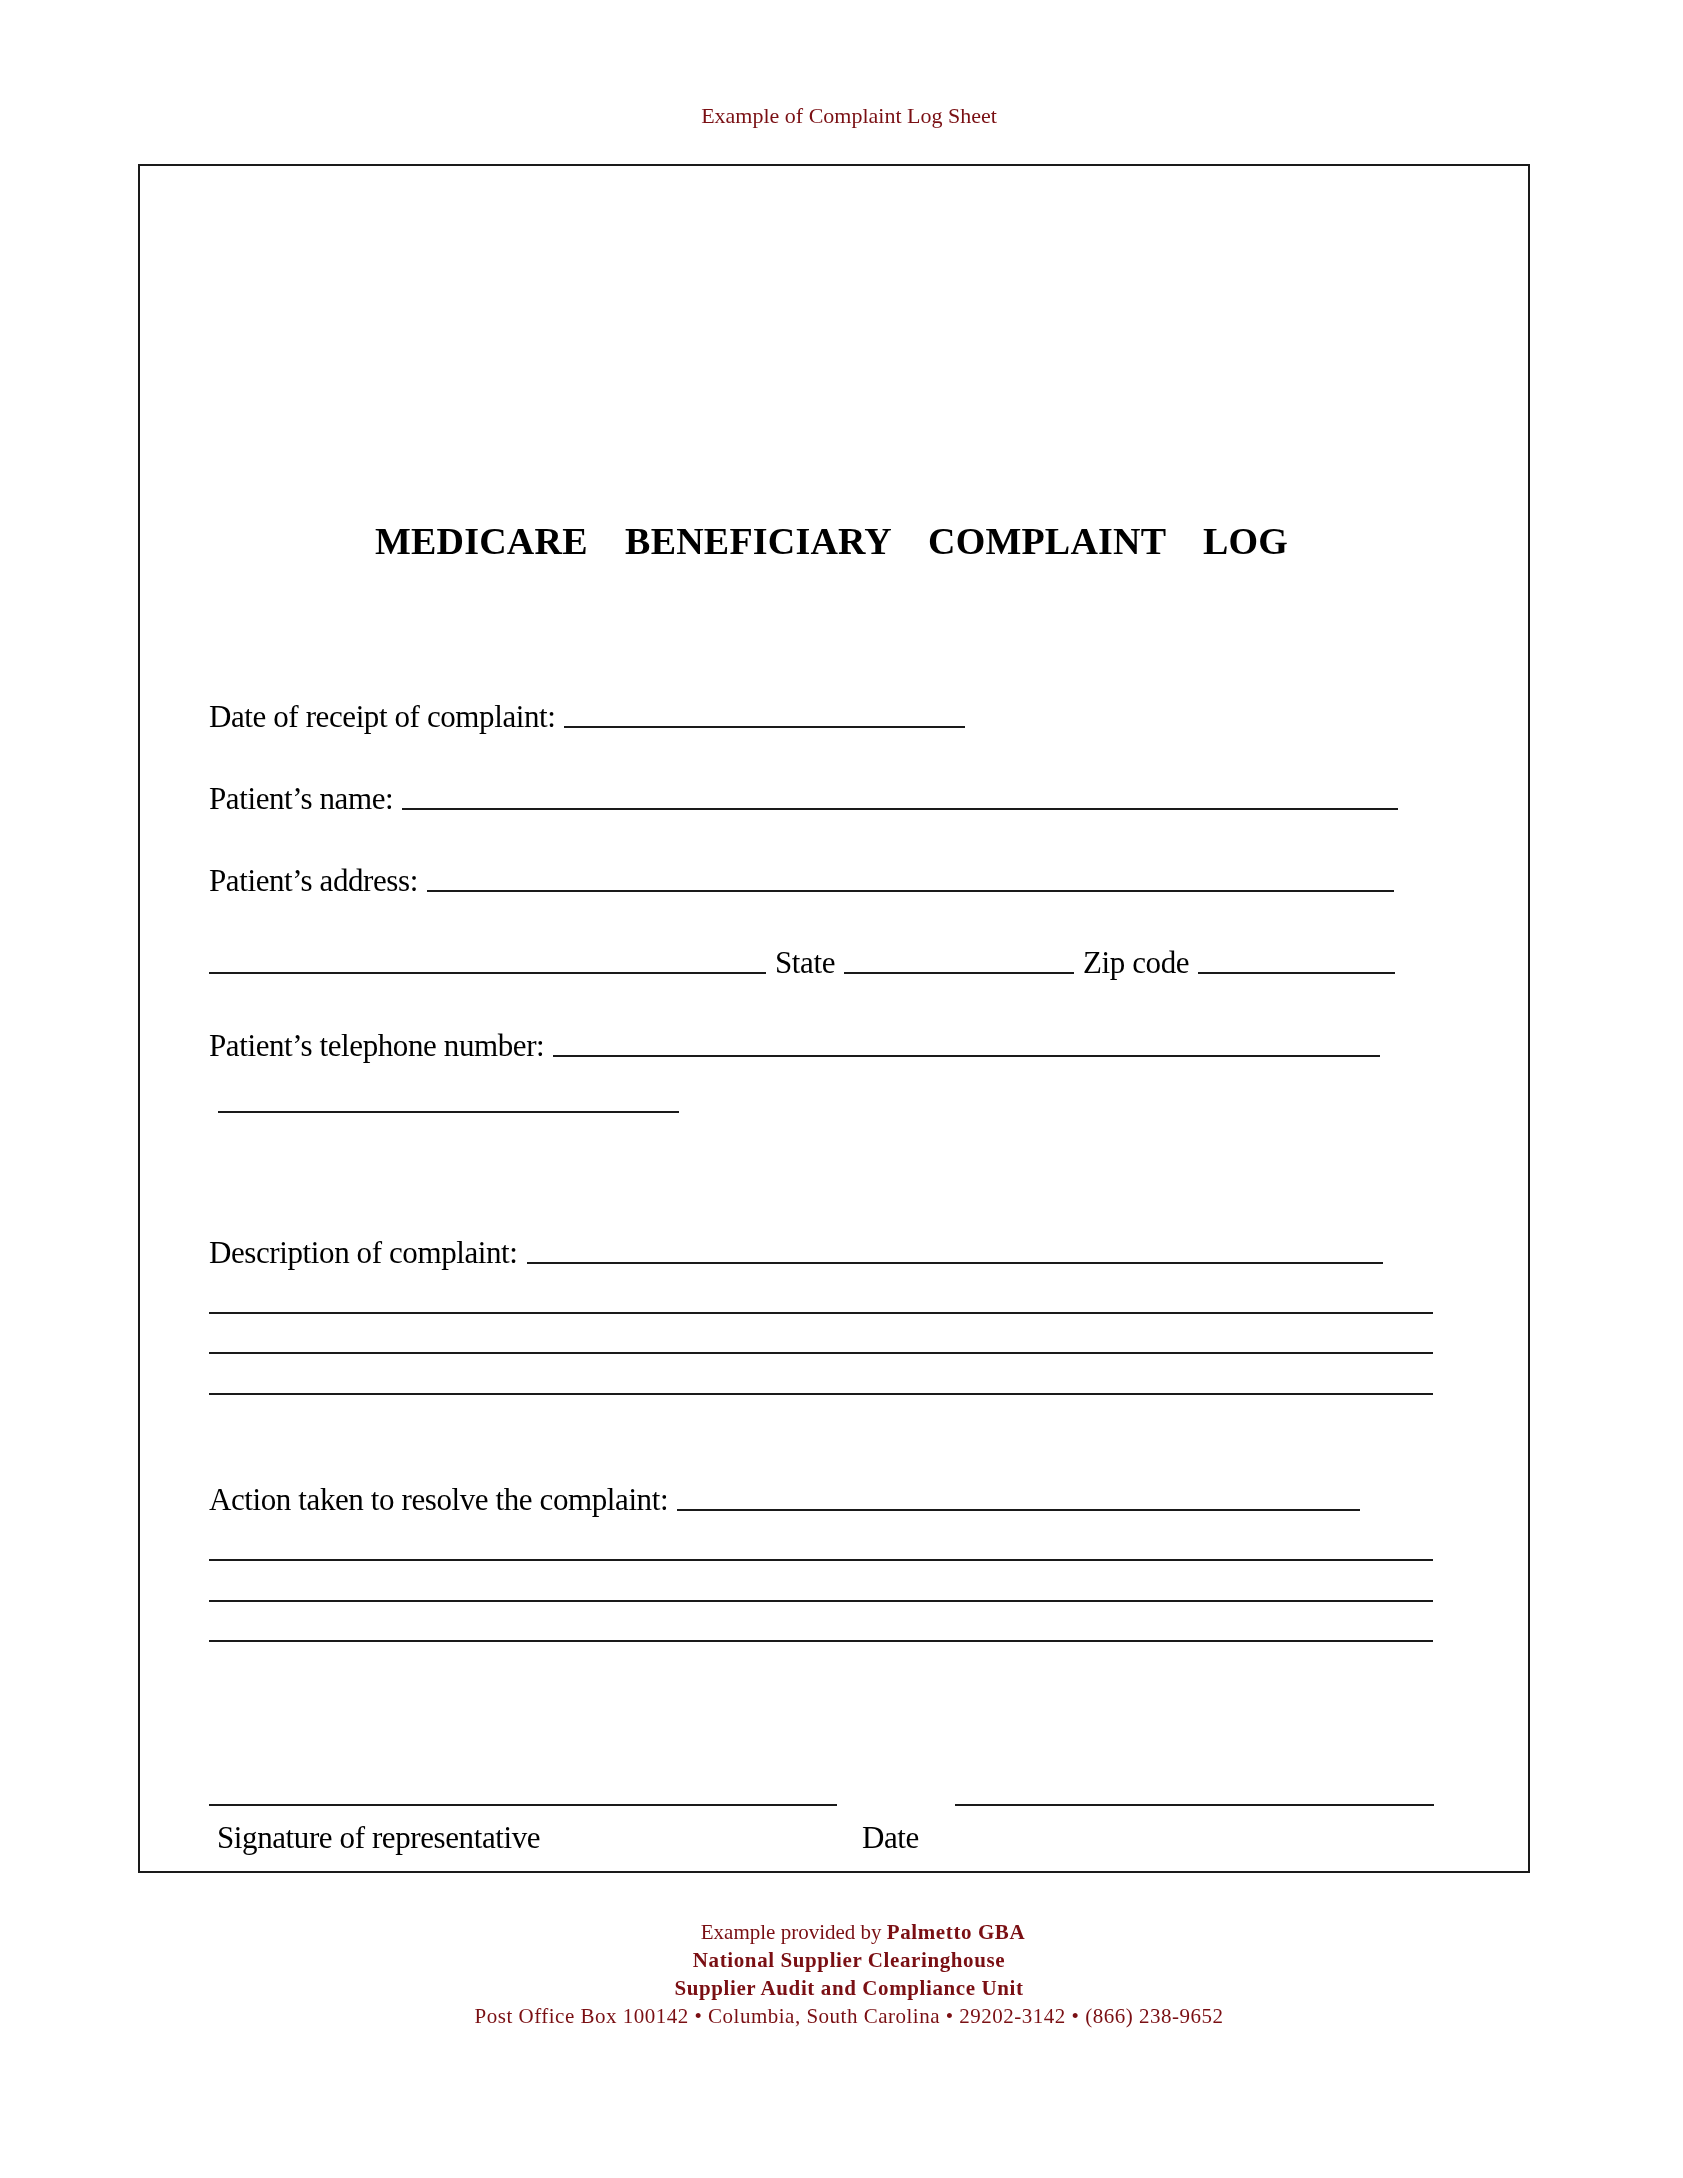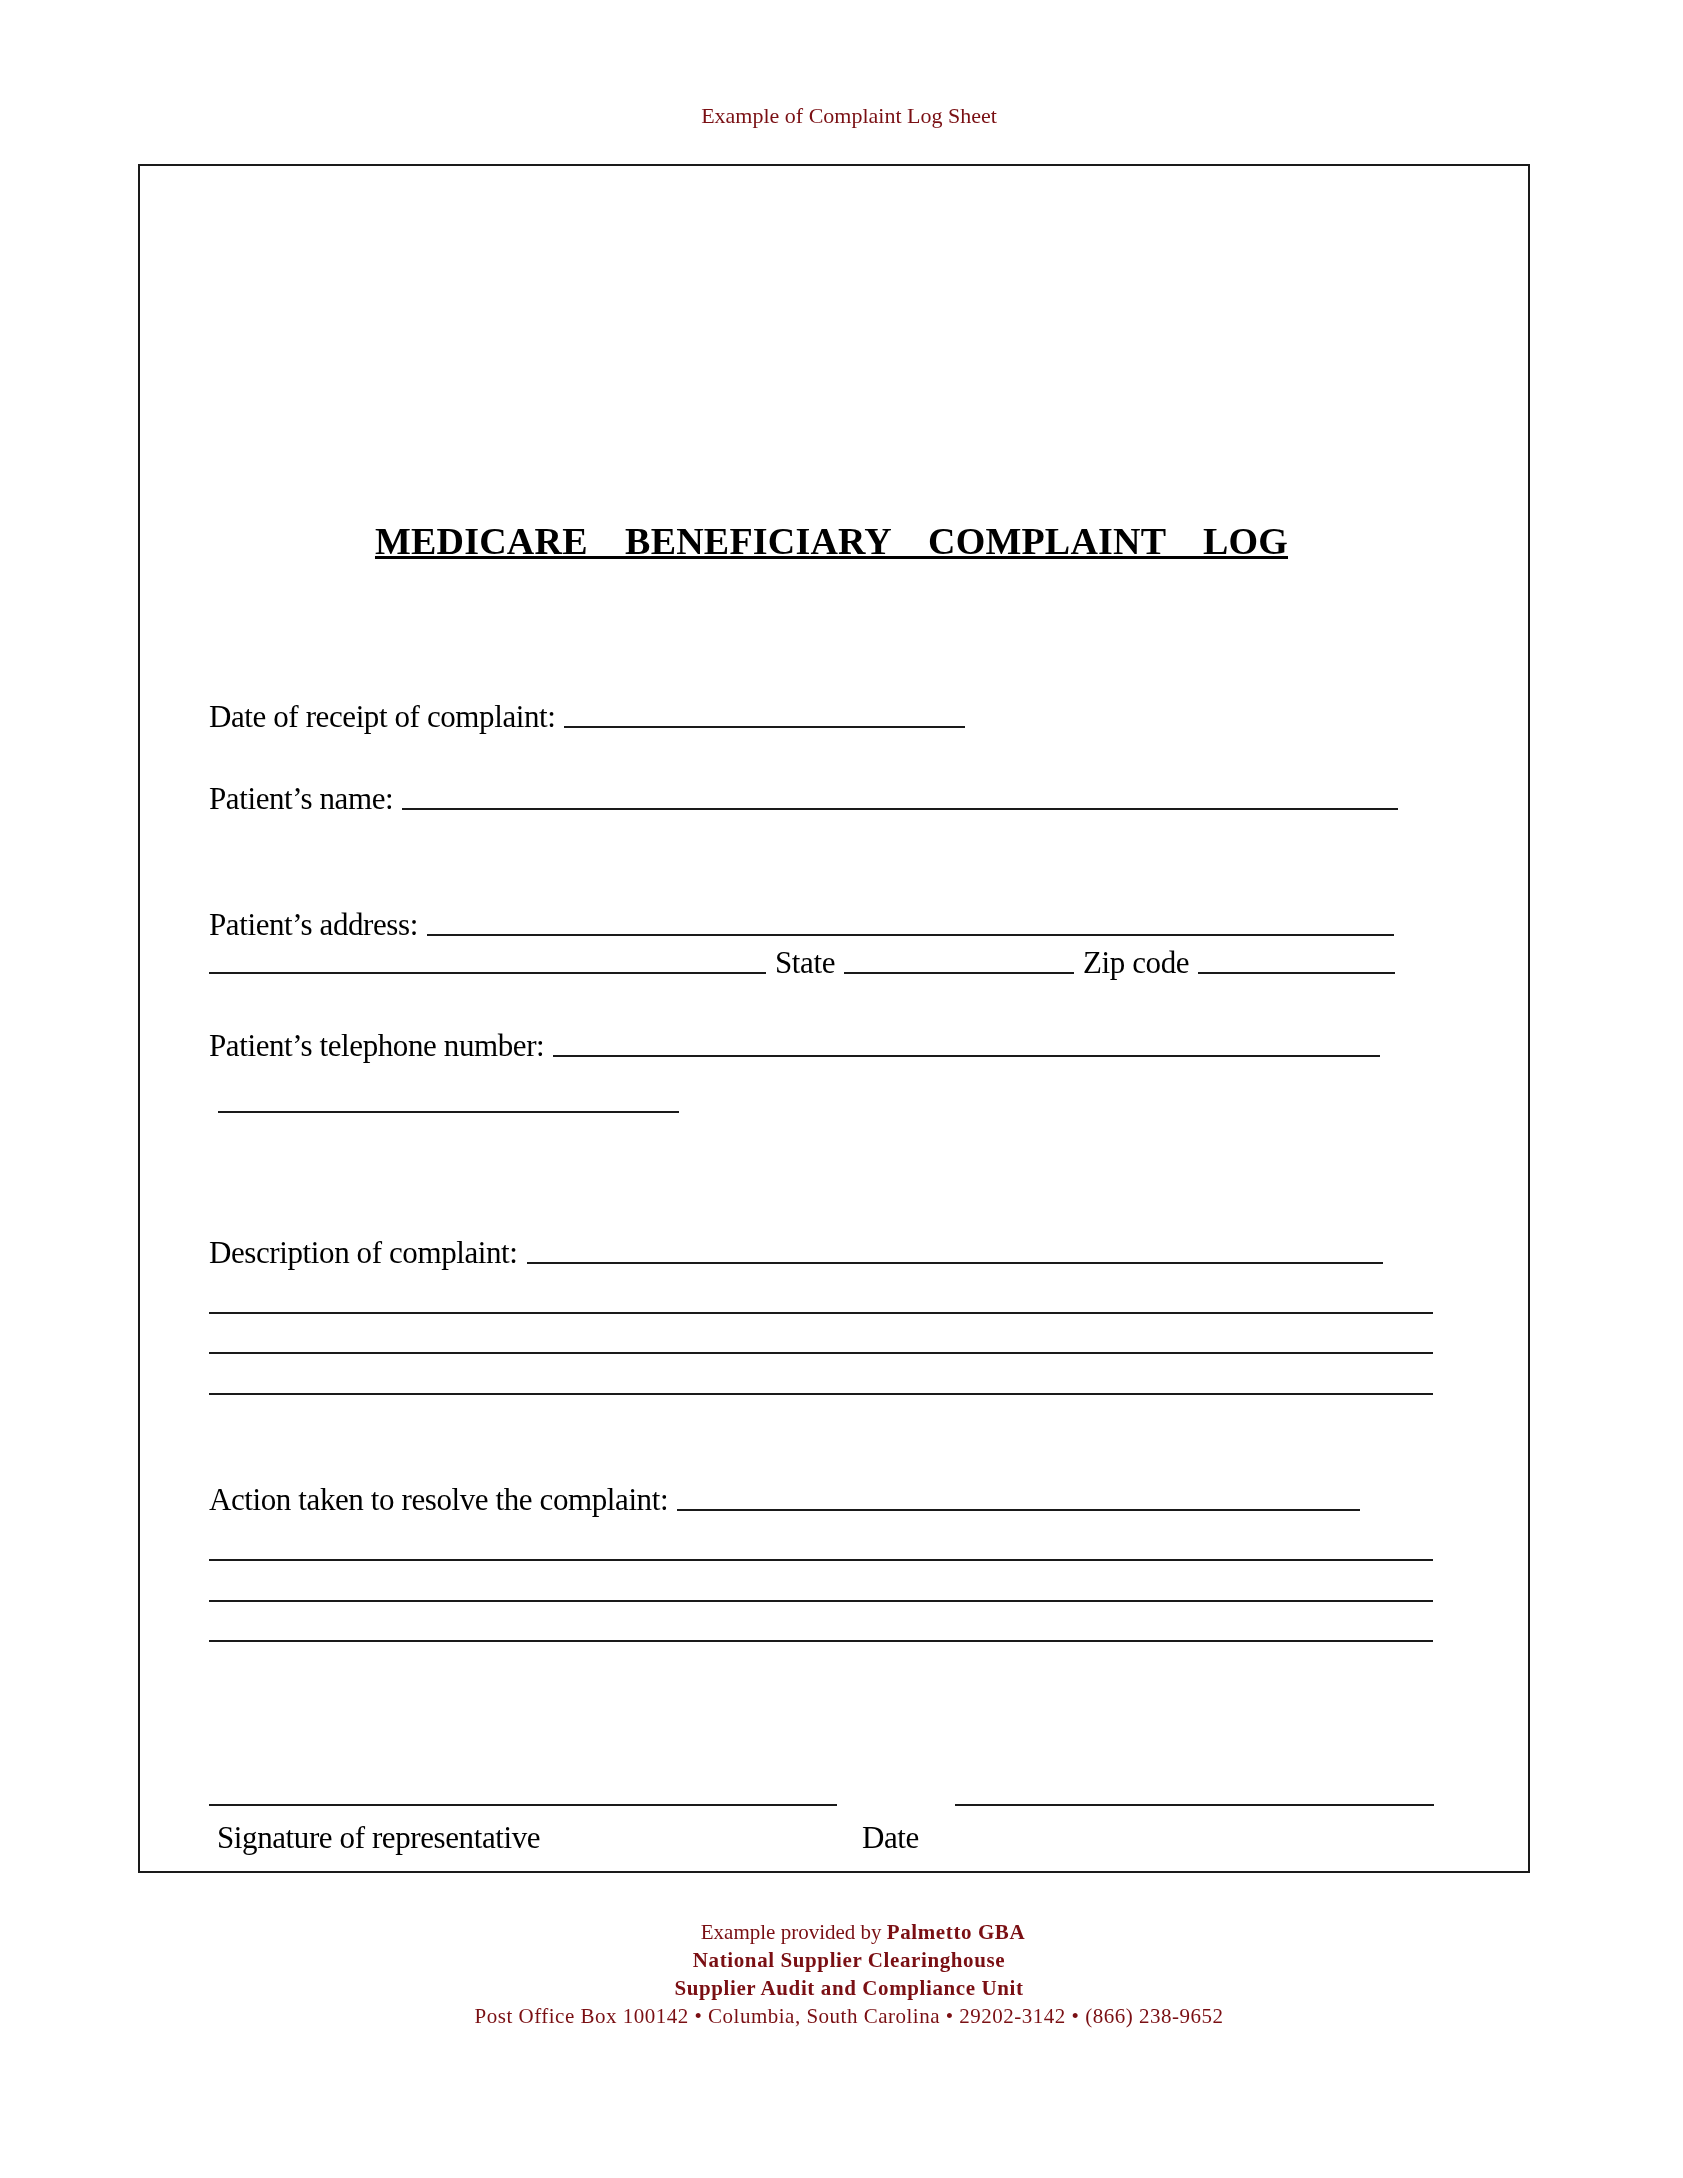--- a/index.html
+++ b/index.html
@@ -39,35 +39,35 @@
 </head>
 <body>
 
 <div class="abs top-note">Example of Complaint Log Sheet</div>
 
 <div class="abs form-box"></div>
 
 <div class="abs company">
 </div>
 
-<div class="abs title" style="white-space:pre;text-decoration:underline;">MEDICARE  BENEFICIARY  COMPLAINT  LOG</div>
+<div class="abs title" style="white-space:pre;">MEDICARE  BENEFICIARY  COMPLAINT  LOG</div>
 
 <div class="abs row" style="top:699px;">
   <span class="label">Date of receipt of complaint:</span>
   <span class="gap"></span>
   <span class="line" style="width:401px;"></span>
 </div>
 
 <div class="abs row" style="top:781px;">
   <span class="label">Patient’s name:</span>
   <span class="gap"></span>
   <span class="line" style="width:996px;"></span>
 </div>
 
-<div class="abs row" style="top:907px;justify-content:flex-end;">
+<div class="abs row" style="top:863px;justify-content:flex-end;">
   <span class="label">Patient’s address:</span>
   <span class="gap"></span>
   <span class="line" style="width:967px;"></span>
 </div>
 
 <div class="abs row" style="top:945px;">
   <span class="line" style="width:557px;"></span>
   <span class="gap"></span>
   <span class="label">State</span>
   <span class="gap"></span>

